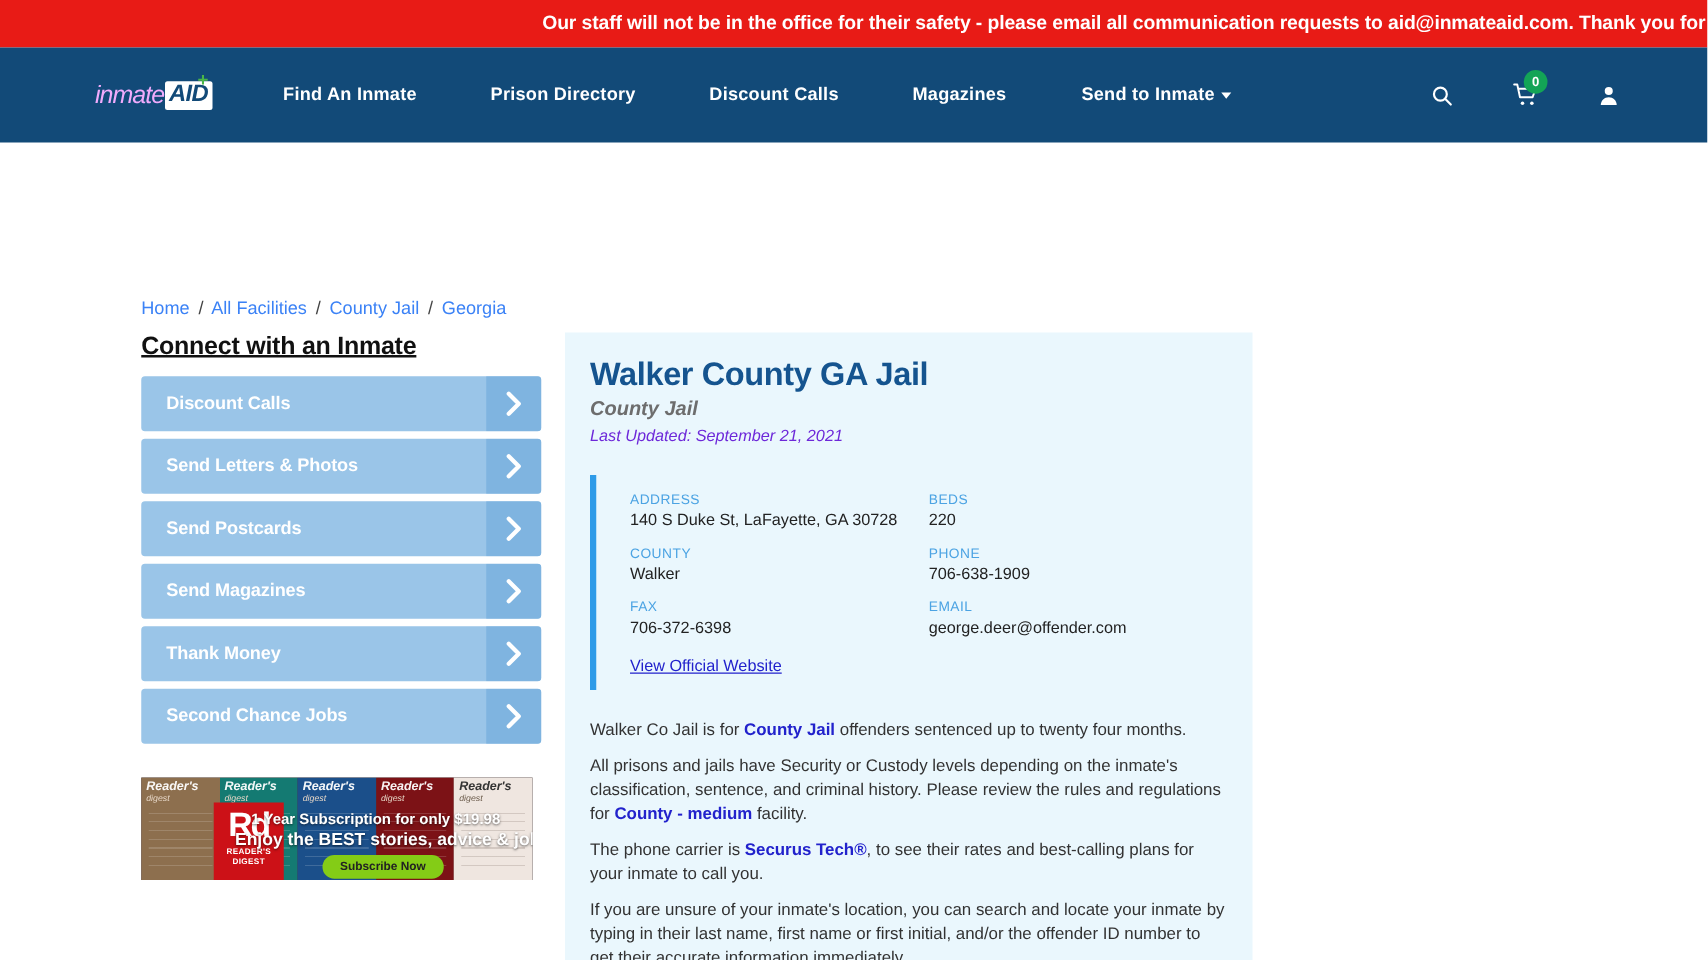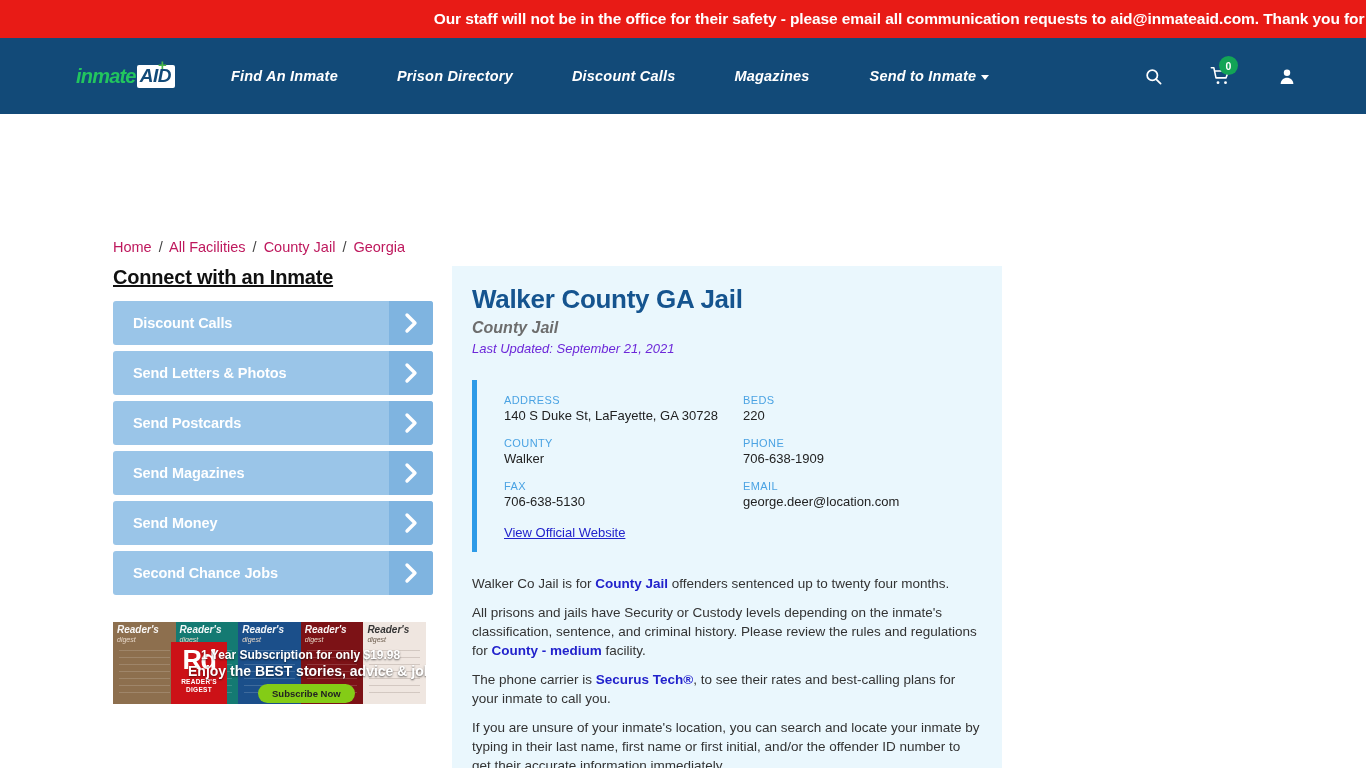--- a/index.html
+++ b/index.html
@@ -39,23 +39,23 @@
   }
   .logo {
     margin-left: 76px;
     display: flex;
     align-items: center;
     position: relative;
     height: 26px;
     cursor: pointer;
   }
   .logo .logo-word {
-    color: #22c55e;
+    color: #f0abfc;
     font-size: 20px;
-    font-weight: bold;
+    font-weight: normal;
     font-style: italic;
     letter-spacing: -0.8px;
   }
   .logo .logo-badge {
     background: #ffffff;
     color: #124a78;
     font-size: 19px;
     font-weight: bold;
     font-style: italic;
     letter-spacing: -0.5px;
@@ -82,21 +82,20 @@
     margin-left: 56px;
   }
   #nav-links .nav-item {
     color: #ffffff;
     font-size: 14.5px;
     font-weight: bold;
     letter-spacing: 0.2px;
     text-decoration: none;
     cursor: pointer;
     white-space: nowrap;
-    font-style: italic;
   }
   #nav-links .nav-item:nth-child(1) { margin-right: 59px; }
   #nav-links .nav-item:nth-child(2) { margin-right: 59px; }
   #nav-links .nav-item:nth-child(3) { margin-right: 59px; }
   #nav-links .nav-item:nth-child(4) { margin-right: 60px; }
   .caret {
     display: inline-block;
     margin-left: 5px;
     border-left: 4px solid transparent;
     border-right: 4px solid transparent;
@@ -133,21 +132,21 @@
   #page { position: relative; width: 1366px; }
 
   #breadcrumb {
     position: absolute;
     left: 113px;
     top: 125px;
     font-size: 14.5px;
     color: #2222cc;
     white-space: nowrap;
   }
-  #breadcrumb a { color: #be185d; text-decoration: none; cursor: pointer; }
+  #breadcrumb a { color: #3b82f6; text-decoration: none; cursor: pointer; }
   #breadcrumb .sep { color: #444; margin: 0 3px; }
 
   
   #sidebar { position: absolute; left: 113px; top: 152px; width: 320px; }
   #sidebar-title {
     font-size: 20px;
     font-weight: bold;
     color: #111111;
     text-decoration: underline;
     letter-spacing: -0.2px;
@@ -408,21 +407,21 @@
     <div class="side-btn">
       <span class="side-label">Send Magazines</span>
       <span class="side-arrow">
         <svg width="16" height="22" viewBox="0 0 16 22" fill="none" stroke="#ffffff" stroke-width="3.4" stroke-linecap="round" stroke-linejoin="round">
             <polyline points="4,3 12,11 4,19"></polyline>
           </svg>
       </span>
     </div>
 
     <div class="side-btn">
-      <span class="side-label">Send Money</span>
+      <span class="side-label">Thank Money</span>
       <span class="side-arrow">
         <svg width="16" height="22" viewBox="0 0 16 22" fill="none" stroke="#ffffff" stroke-width="3.4" stroke-linecap="round" stroke-linejoin="round">
             <polyline points="4,3 12,11 4,19"></polyline>
           </svg>
       </span>
     </div>
 
     <div class="side-btn">
       <span class="side-label">Second Chance Jobs</span>
       <span class="side-arrow">
@@ -487,25 +486,25 @@
       <div>
         <div class="info-label">COUNTY</div>
         <div class="info-value">Walker</div>
       </div>
       <div>
         <div class="info-label">PHONE</div>
         <div class="info-value">706-638-1909</div>
       </div>
       <div>
         <div class="info-label">FAX</div>
-        <div class="info-value">706-638-5130</div>
+        <div class="info-value">706-372-6398</div>
       </div>
       <div>
         <div class="info-label">EMAIL</div>
-        <div class="info-value">george.deer@location.com</div>
+        <div class="info-value">george.deer@offender.com</div>
       </div>
       <a id="official-site-link">View Official Website</a>
     </div>
 
     <div id="facility-desc">
       <p><span>Walker Co Jail is for </span><a>County Jail</a><span> offenders sentenced up to twenty four months.</span></p>
       <p><span>All prisons and jails have Security or Custody levels depending on the inmate's classification, sentence, and criminal history. Please review the rules and regulations for </span><a>County - medium</a><span> facility.</span></p>
       <p><span>The phone carrier is </span><a>Securus Tech®</a><span>, to see their rates and best-calling plans for your inmate to call you.</span></p>
       <p>If you are unsure of your inmate's location, you can search and locate your inmate by typing in their last name, first name or first initial, and/or the offender ID number to get their accurate information immediately</p>
     </div>

